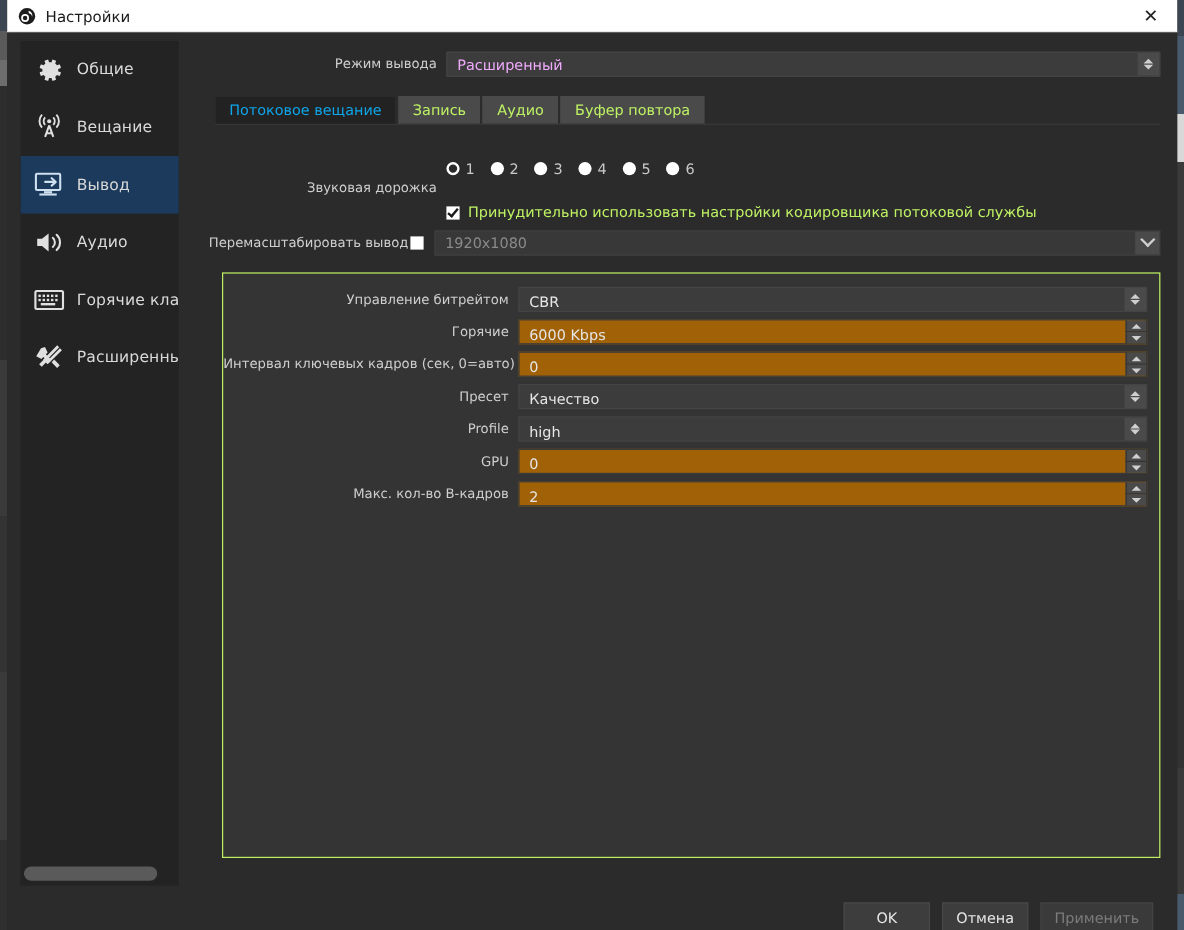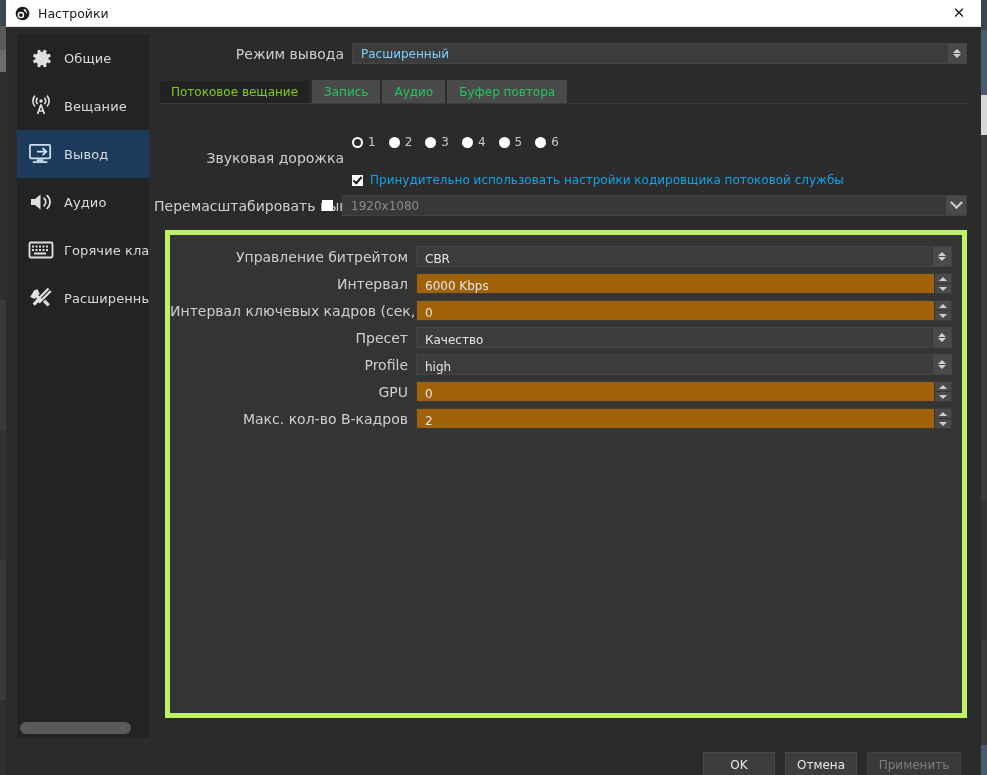--- a/index.html
+++ b/index.html
@@ -83,20 +83,21 @@
     color: #222;
     font-size: 15px;
     line-height: 1;
   }
 
   .body-area {
     flex: 1 1 auto;
     display: flex;
     background: #2b2b2b;
     position: relative;
+    gap: 20px;
   }
 
   
   .sidebar-wrap {
     width: 144px;
     flex: 0 0 144px;
     padding: 6px 0 0 10px;
     box-sizing: border-box;
   }
   .sidebar {
@@ -156,21 +157,21 @@
   }
 
   .row {
     display: flex;
     align-items: center;
     margin-bottom: 6px;
   }
   .lbl {
     text-align: right;
     color: #cfcfcf;
-    font-size: 14px;
+    font-size: 11px;
     padding-right: 8px;
     white-space: nowrap;
     flex: 0 0 auto;
   }
 
   
   .outmode-row { padding-top: 16px; }
   .outmode-row .lbl { width: 190px; }
 
   .combo {
@@ -179,21 +180,21 @@
     background: #3c3c3c;
     border: 1px solid #444;
     box-sizing: border-box;
     display: flex;
     align-items: center;
     flex: 1 1 auto;
     min-width: 0;
   }
   .combo .val {
     padding-left: 8px;
-    color: #7dd3fc;
+    color: #f0abfc;
     font-size: 12px;
     white-space: nowrap;
     overflow: hidden;
   }
   .combo .val.placeholder { color: #8b8b8b; }
   .combo.disabled { background: #383838; border-color: #404040; }
   .btn-spin {
     position: absolute;
     right: 0; top: 0;
     width: 18px; height: 19px;
@@ -235,32 +236,32 @@
     align-items: flex-end;
     margin: 14px 0 0 5px;
     border-bottom: 1px solid #3a3a3a;
     height: 25px;
   }
   .tab {
     height: 23px;
     line-height: 23px;
     padding: 0 11px;
     background: #4a4a4a;
-    color: #22c55e;
+    color: #bef264;
     font-size: 12px;
     margin-right: 2px;
     border: 1px solid #4a4a4a;
     border-bottom: none;
     box-sizing: border-box;
     white-space: nowrap;
   }
   .tab.active {
     background: #222222;
     border-color: #2a2a2a;
-    color: #84cc16;
+    color: #0ea5e9;
   }
 
   
   .track-row {
     margin-top: 14px;
     align-items: center;
   }
   .track-row .lbl { width: 190px; margin-top: 32px; }
   .radio-group {
     display: flex;
@@ -303,30 +304,30 @@
   }
   .chkbox.checked::after {
     content: "";
     position: absolute;
     left: 3px; top: 0px;
     width: 3px; height: 7px;
     border-right: 2px solid #1a1a1a;
     border-bottom: 2px solid #1a1a1a;
     transform: rotate(40deg);
   }
-  .check-row .ctext { color: #0ea5e9; font-size: 12px; }
+  .check-row .ctext { color: #bef264; font-size: 12px; }
 
   .rescale-row { margin-top: 8px; }
   .rescale-row .lbl { width: 160px; }
   .rescale-row .chkbox { margin-right: 9px; margin-left: 0; }
 
   
   .groupbox {
     margin: 14px 0 0 11px;
-    border: 5px solid #bef264;
+    border: 1px solid #bef264;
     background: #343434;
     height: 488px;
     padding: 11px 10px 0 0;
     box-sizing: border-box;
   }
   .g-row {
     display: flex;
     align-items: center;
     margin-bottom: 6px;
   }
@@ -586,21 +587,21 @@
           <div class="field combo-f">
             <span class="val">CBR</span>
             <span class="btn-spin">
               <span class="caret up"></span>
               <span class="caret down"></span>
             </span>
           </div>
         </div>
 
         <div class="g-row">
-          <span class="lbl">Интервал</span>
+          <span class="lbl">Горячие</span>
           <div class="field spin-f">
             <span class="val">6000 Kbps</span>
             <span class="spin-btns">
               <span class="sb">
                   <span class="caret up"></span>
                 </span>
               <span class="sb">
                   <span class="caret down"></span>
                 </span>
             </span>

